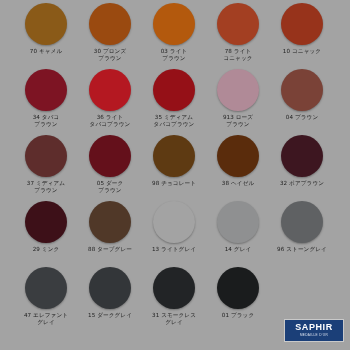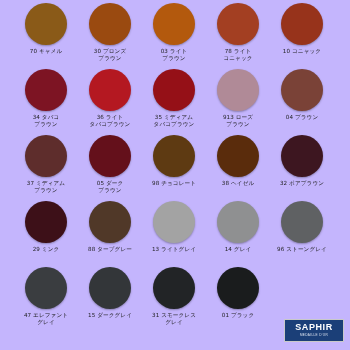--- a/index.html
+++ b/index.html
@@ -10,21 +10,21 @@
     width: 350px;
     height: 350px;
     background: #ffffff;
     font-family: "Liberation Sans", sans-serif;
     overflow: hidden;
   }
   #chart {
     position: relative;
     width: 350px;
     height: 350px;
-    background: #c4b5fd;
+    background: #a3a3a3;
   }
   .row {
     position: relative;
     width: 350px;
     height: 66px;
   }
   .row.last { height: 74px; }
   .cell {
     position: absolute;
     top: 0;

